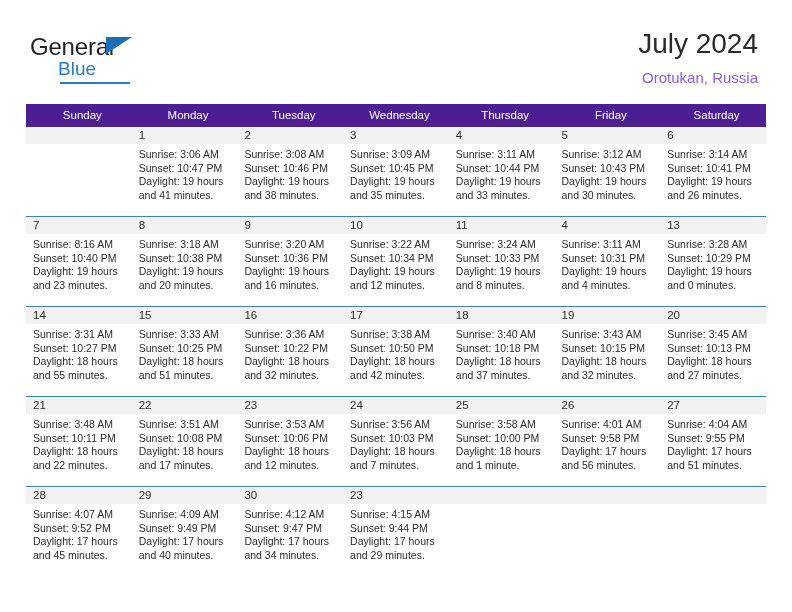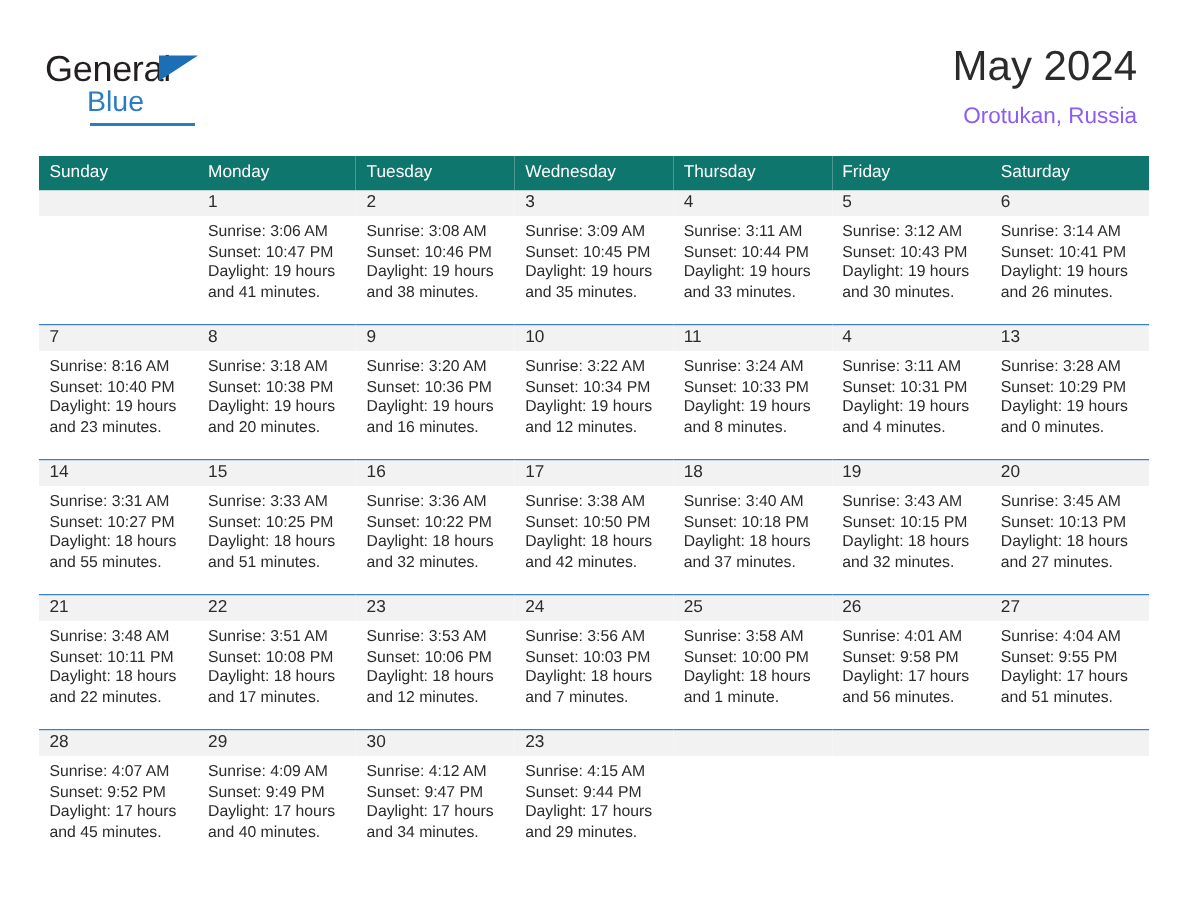--- a/index.html
+++ b/index.html
@@ -98,25 +98,25 @@
     position: absolute;
     left: 26px;
     top: 104px;
     width: 740px;
     border-collapse: collapse;
     table-layout: fixed;
   }
   .calendar col { width: 105.71px; }
 
   thead th {
-    background: #0f766e;
+    background: #4c1d95;
     color: #ffffff;
     font-size: 11.5px;
     font-weight: normal;
-    text-align: left;
+    text-align: center;
     padding: 5px 0 5px 7px;
     height: 12px;
     line-height: 13px;
     border: none;
   }
 
   tbody tr.week-row > td {
     vertical-align: top;
     padding: 0;
     border-top: 1.5px solid #3e7fc1;
@@ -159,21 +159,21 @@
   <div class="top-header">
 
     <div class="logo">
       <span class="logo-general">General</span>
       <span class="logo-triangle"></span>
       <span class="logo-blue">Blue</span>
       <span class="logo-underline"></span>
     </div>
 
     <div class="title-block">
-      <div class="cal-title">May 2024</div>
+      <div class="cal-title">July 2024</div>
       <div class="cal-subtitle">Orotukan, Russia</div>
     </div>
 
   </div>
 
   <table class="calendar">
     <colgroup>
       <col>
         <col>
         <col>

